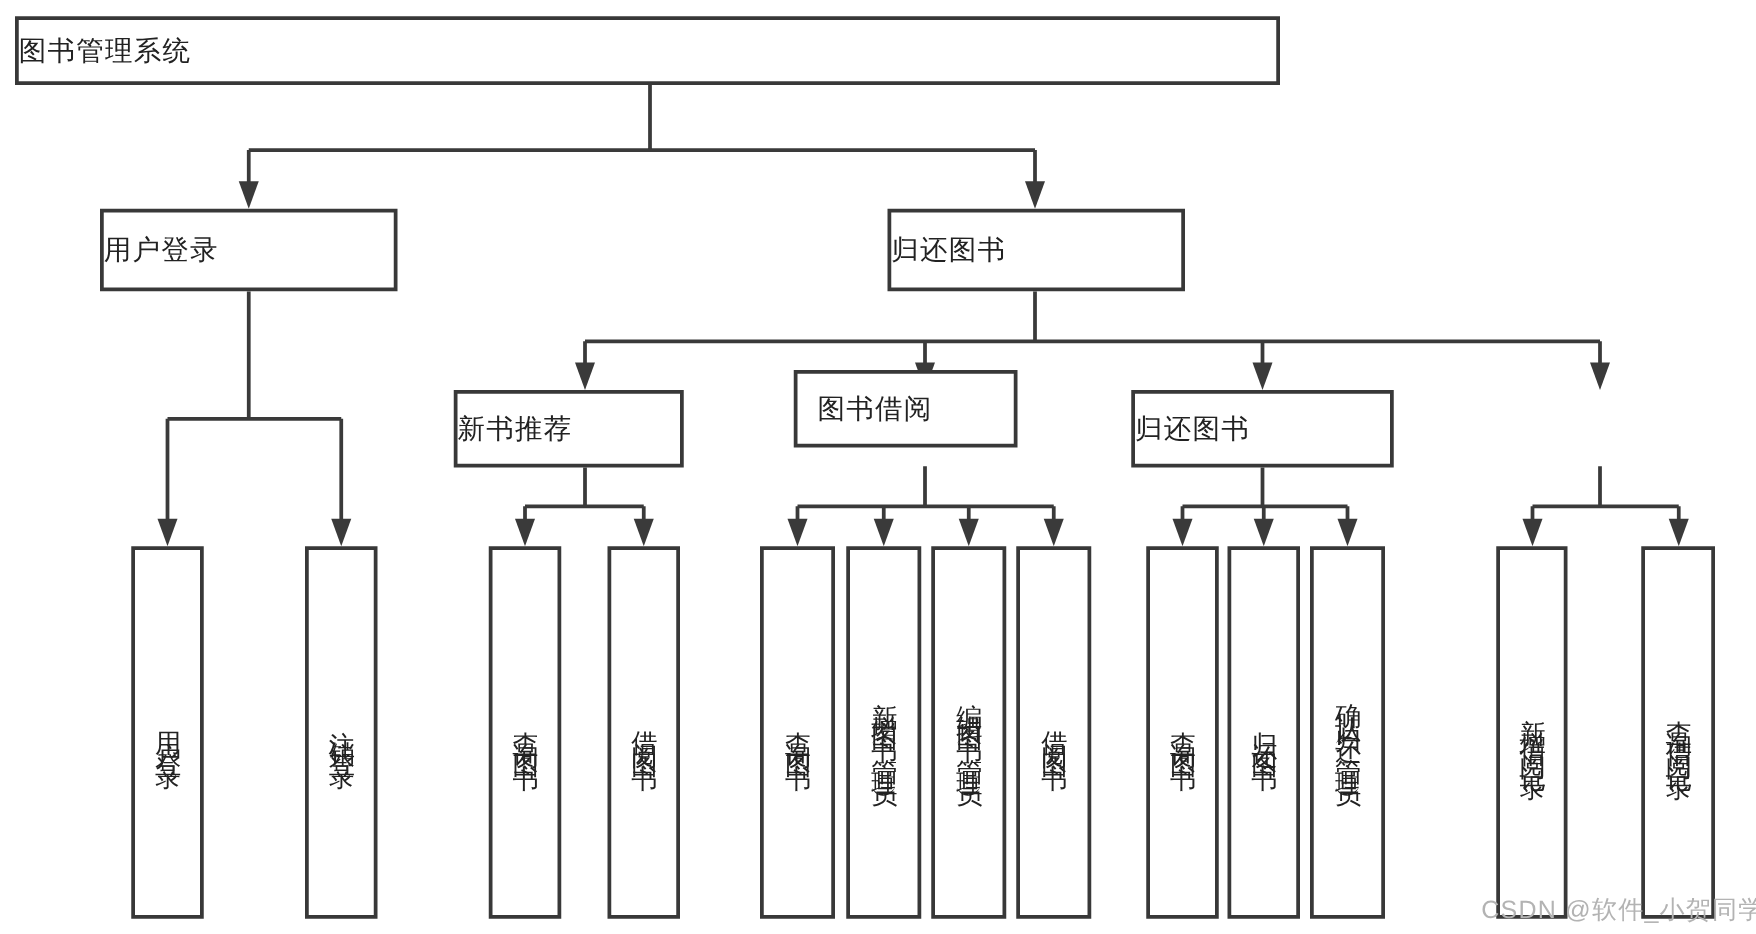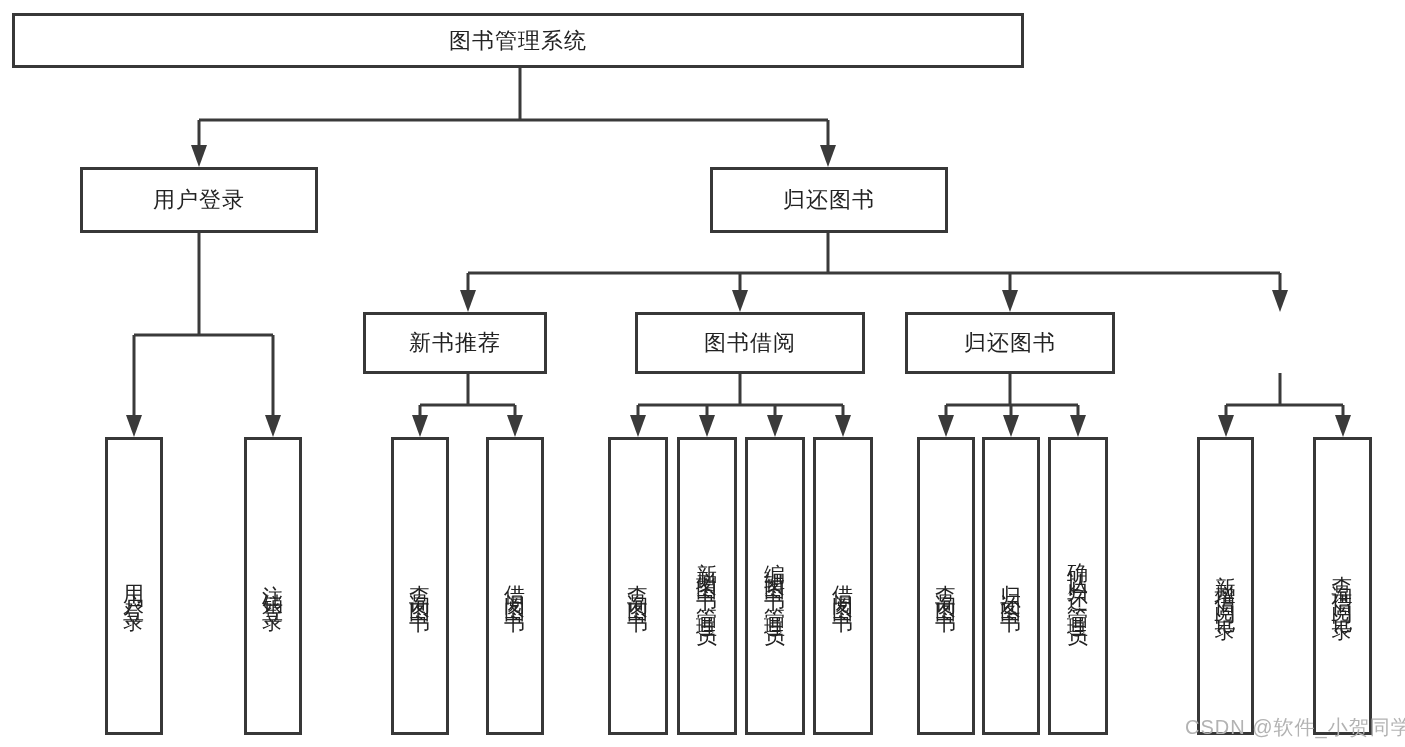--- a/index.html
+++ b/index.html
@@ -3,37 +3,37 @@
 <meta charset="utf-8">
 <style>
   html,body{margin:0;padding:0;background:#fff;}
   .canvas{
     position:relative;width:1405px;height:747px;background:#ffffff;
     font-family:"Liberation Sans", sans-serif;color:#222;overflow:hidden;
   }
   .wires{position:absolute;left:0;top:0;z-index:1;}
   .hbox{
     position:absolute;z-index:2;background:#fff;border:3px solid #383838;
-    display:flex;align-items:center;justify-content:center;
+    display:flex;align-items:center;justify-content:flex-start;
     font-size:22px;letter-spacing:1px;box-sizing:border-box;font-family:Liberation Serif, serif;
   }
   .vbox{
     position:absolute;z-index:2;background:#fff;border:3px solid #383838;
     display:flex;align-items:center;justify-content:center;box-sizing:border-box;
   }
   .vbox .lbl{
     writing-mode:vertical-rl;text-orientation:mixed;
     font-size:21px;letter-spacing:9px;line-height:1;white-space:nowrap;
   }
   
   #b-root {left:12px;  top:13px;  width:1012px;height:55px;}
   #b-user {left:80px;  top:167px; width:238px; height:66px;}
   #b-mgmt {left:710px; top:167px; width:238px; height:66px;}
   #b-l3-0 {left:363px; top:312px; width:184px; height:62px;}
-  #b-l3-1 {left:635px; top:312px; width:230px; height:62px;}
+  #b-l3-1 {left:635px; top:296px; width:179px; height:62px;padding-left:16px;}
   #b-l3-2 {left:905px; top:312px; width:210px; height:62px;}
   #b-l3-3 {left:1175px;top:312px; width:210px; height:62px;}
   #b-u0 {left:105px; top:437px;width:58px;height:298px;}
   #b-u1 {left:244px; top:437px;width:58px;height:298px;}
   #b-m00{left:391px; top:437px;width:58px;height:298px;}
   #b-m01{left:486px; top:437px;width:58px;height:298px;}
   #b-m10{left:608px; top:437px;width:60px;height:298px;}
   #b-m11{left:677px; top:437px;width:60px;height:298px;}
   #b-m12{left:745px; top:437px;width:60px;height:298px;}
   #b-m13{left:813px; top:437px;width:60px;height:298px;}

